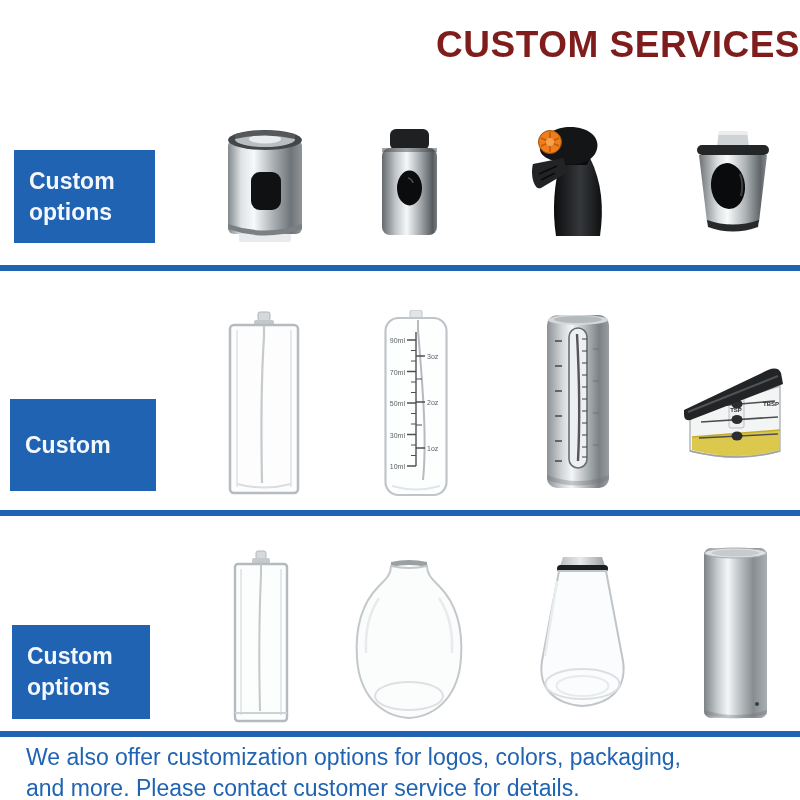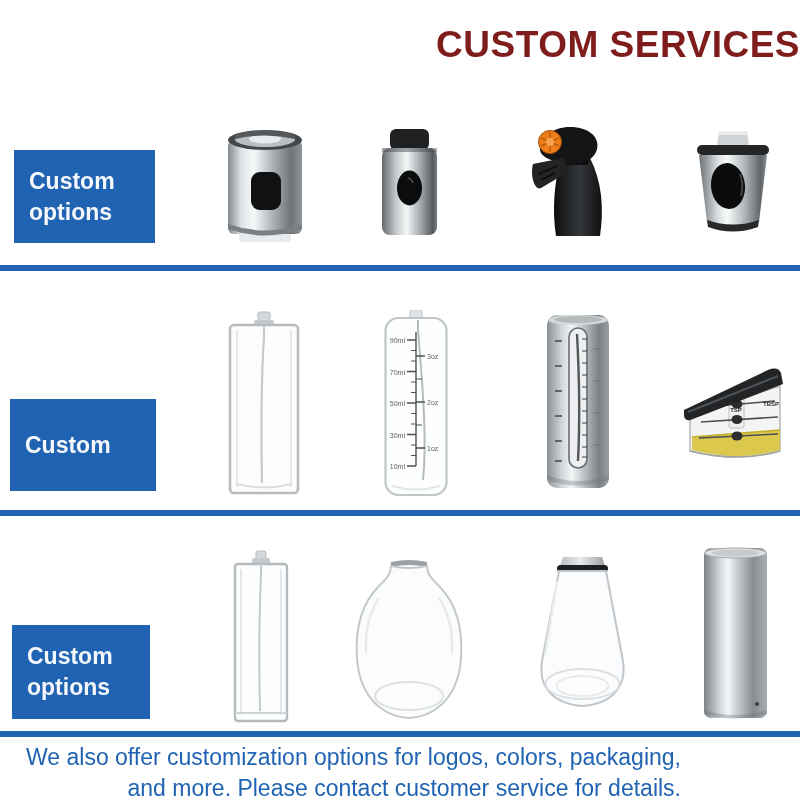--- a/index.html
+++ b/index.html
@@ -24,21 +24,21 @@
   #p21{left:228px;top:311px;width:72px;height:185px;}
   #p22{left:384px;top:310px;width:64px;height:188px;}
   #p23{left:546px;top:311px;width:64px;height:180px;}
   #p24{left:682px;top:364px;width:107px;height:103px;}
   #p31{left:228px;top:549px;width:66px;height:177px;}
   #p32{left:349px;top:558px;width:120px;height:167px;}
   #p33{left:523px;top:556px;width:119px;height:162px;}
   #p34{left:702px;top:544px;width:67px;height:178px;}
   .footer{position:absolute;left:26px;top:742px;font-size:23px;line-height:31px;
           color:#1f63b2;}
-  .footer div{white-space:nowrap;text-align:right;}
+  .footer div{white-space:nowrap;}
   .gl{font-family:"Liberation Sans",sans-serif;font-size:7px;fill:#5c5f62;}
   .tl{font-family:"Liberation Sans",sans-serif;font-size:6px;font-weight:bold;fill:#2e3032;}
 </style>
 </head>
 <body>
 
 <div class="page">
 
   <div class="title">CUSTOM SERVICES</div>
 

